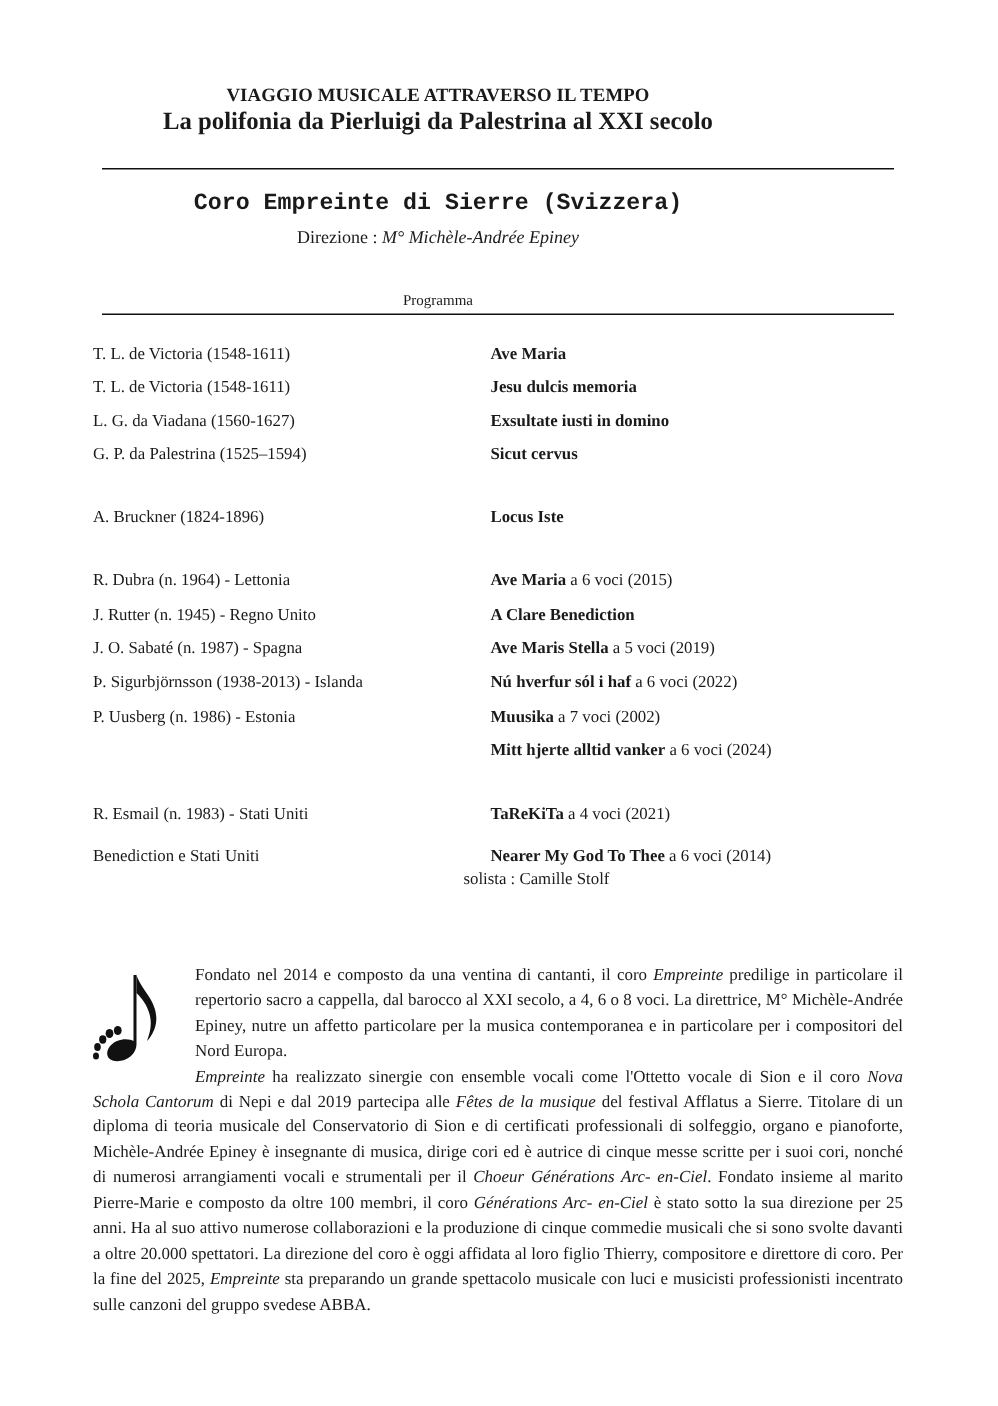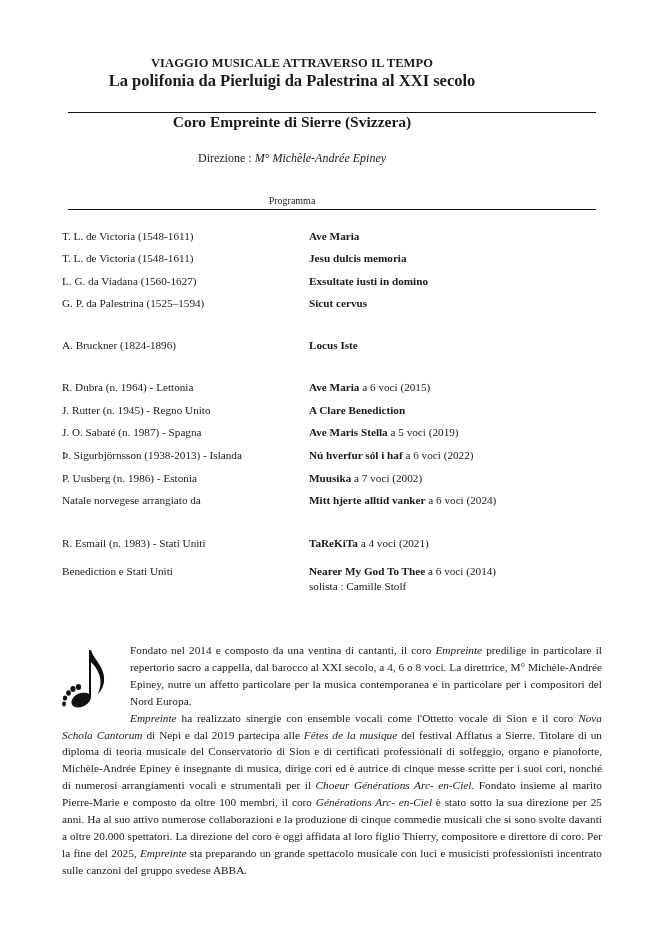--- a/index.html
+++ b/index.html
@@ -6,30 +6,30 @@
   body {
     width: 665px; height: 937px; position: relative; overflow: hidden;
     font-family: "DejaVu Serif", "Liberation Serif", serif;
     color: #1a1a1a;
   }
   .abs { position: absolute; }
   .center { left: 0; width: 584px; text-align: center; }
   .title1 { top: 56px; font-size: 12.5px; font-weight: bold; letter-spacing: 0.1px; font-family: "Liberation Serif", serif; }
   .title2 { top: 71px; font-size: 16.5px; font-weight: bold; font-family: "Liberation Serif", serif; }
   .rule1 { left: 68px; top: 112px; width: 528px; height: 1px; background: #111; }
-  .choir { top: 113px; font-size: 15.5px; font-weight: bold; font-family: Liberation Serif, serif; }
+  .choir { top: 126px; font-size: 15.5px; font-weight: bold; font-family: Liberation Mono, monospace; }
   .direction { top: 151px; font-size: 12px; font-family: "Liberation Serif", serif; }
   .direction i { font-style: italic; }
   .prog-label { top: 195px; font-size: 10px; font-family: "Liberation Serif", serif; }
   .rule2 { left: 68px; top: 209px; width: 528px; height: 1px; background: #111; }
 
   .row { position: absolute; left: 62px; width: 560px; font-size: 11.2px; font-family: "Liberation Serif", serif; line-height: 14.5px; }
   .row .comp { position: absolute; left: 0; top: 0; width: 248px; }
   .row .piece { position: absolute; left: 247px; top: 0; width: 320px; }
-  .row .piece b { font-weight: bold; }
+  .row .piece b { font-weight: bold; margin-left: 18px; }
 
   .note-icon { left: 62px; top: 646px; width: 44px; height: 66px; }
   .para {
     position: absolute; left: 62px; top: 642px; width: 540px;
     font-size: 11.3px; line-height: 16.9px; text-align: justify;
     font-family: "Liberation Serif", serif;
   }
   .para p { margin: 0; }
   .para .indent { text-indent: 68px; }
   .para .first { padding-left: 68px; }
@@ -123,21 +123,20 @@
     <div class="row" style="top: 471px;">
       <div class="comp">
         <div>P. Uusberg  (n. 1986) - Estonia</div>
       </div>
       <div class="piece">
         <div><b>Muusika</b><span> a 7 voci (2002)</span></div>
       </div>
     </div>
     <div class="row" style="top: 493px;">
       <div class="comp">
-        <div>Natale norvegese arrangiato da</div>
       </div>
       <div class="piece">
         <div><b>Mitt hjerte alltid vanker</b><span> a 6 voci (2024)</span></div>
       </div>
     </div>
     <div class="row" style="top: 536px;">
       <div class="comp">
         <div>R. Esmail (n. 1983) - Stati Uniti</div>
       </div>
       <div class="piece">

